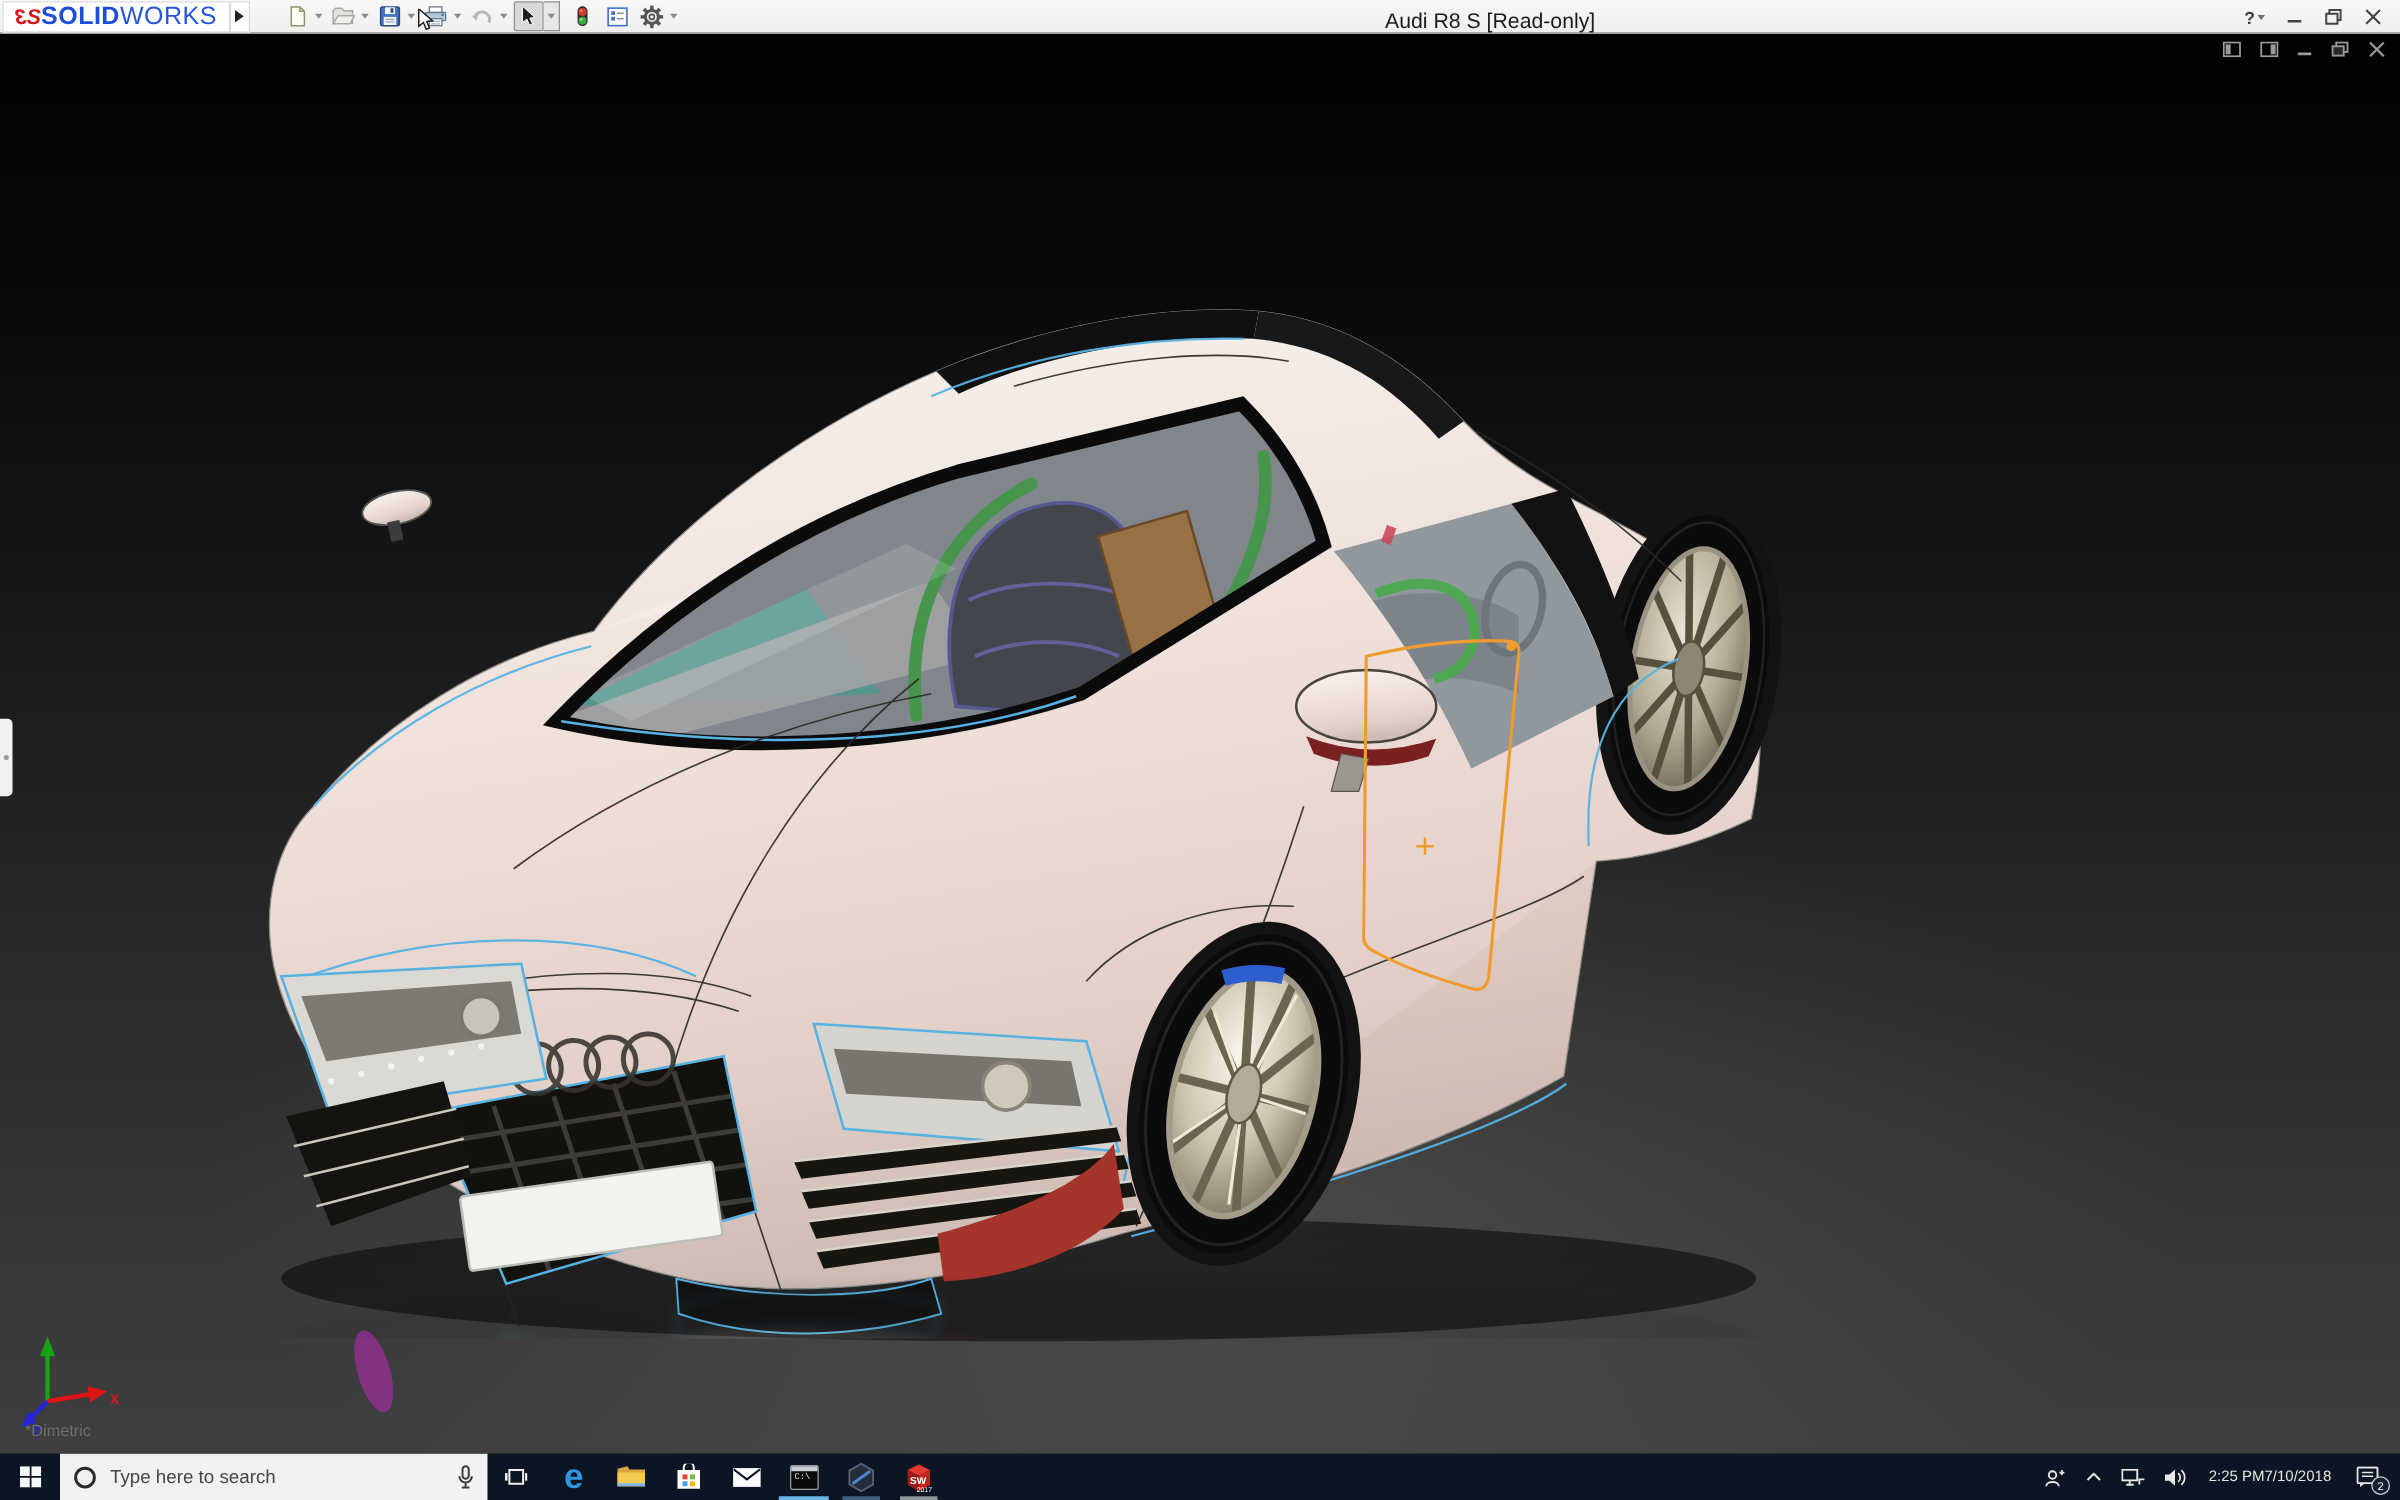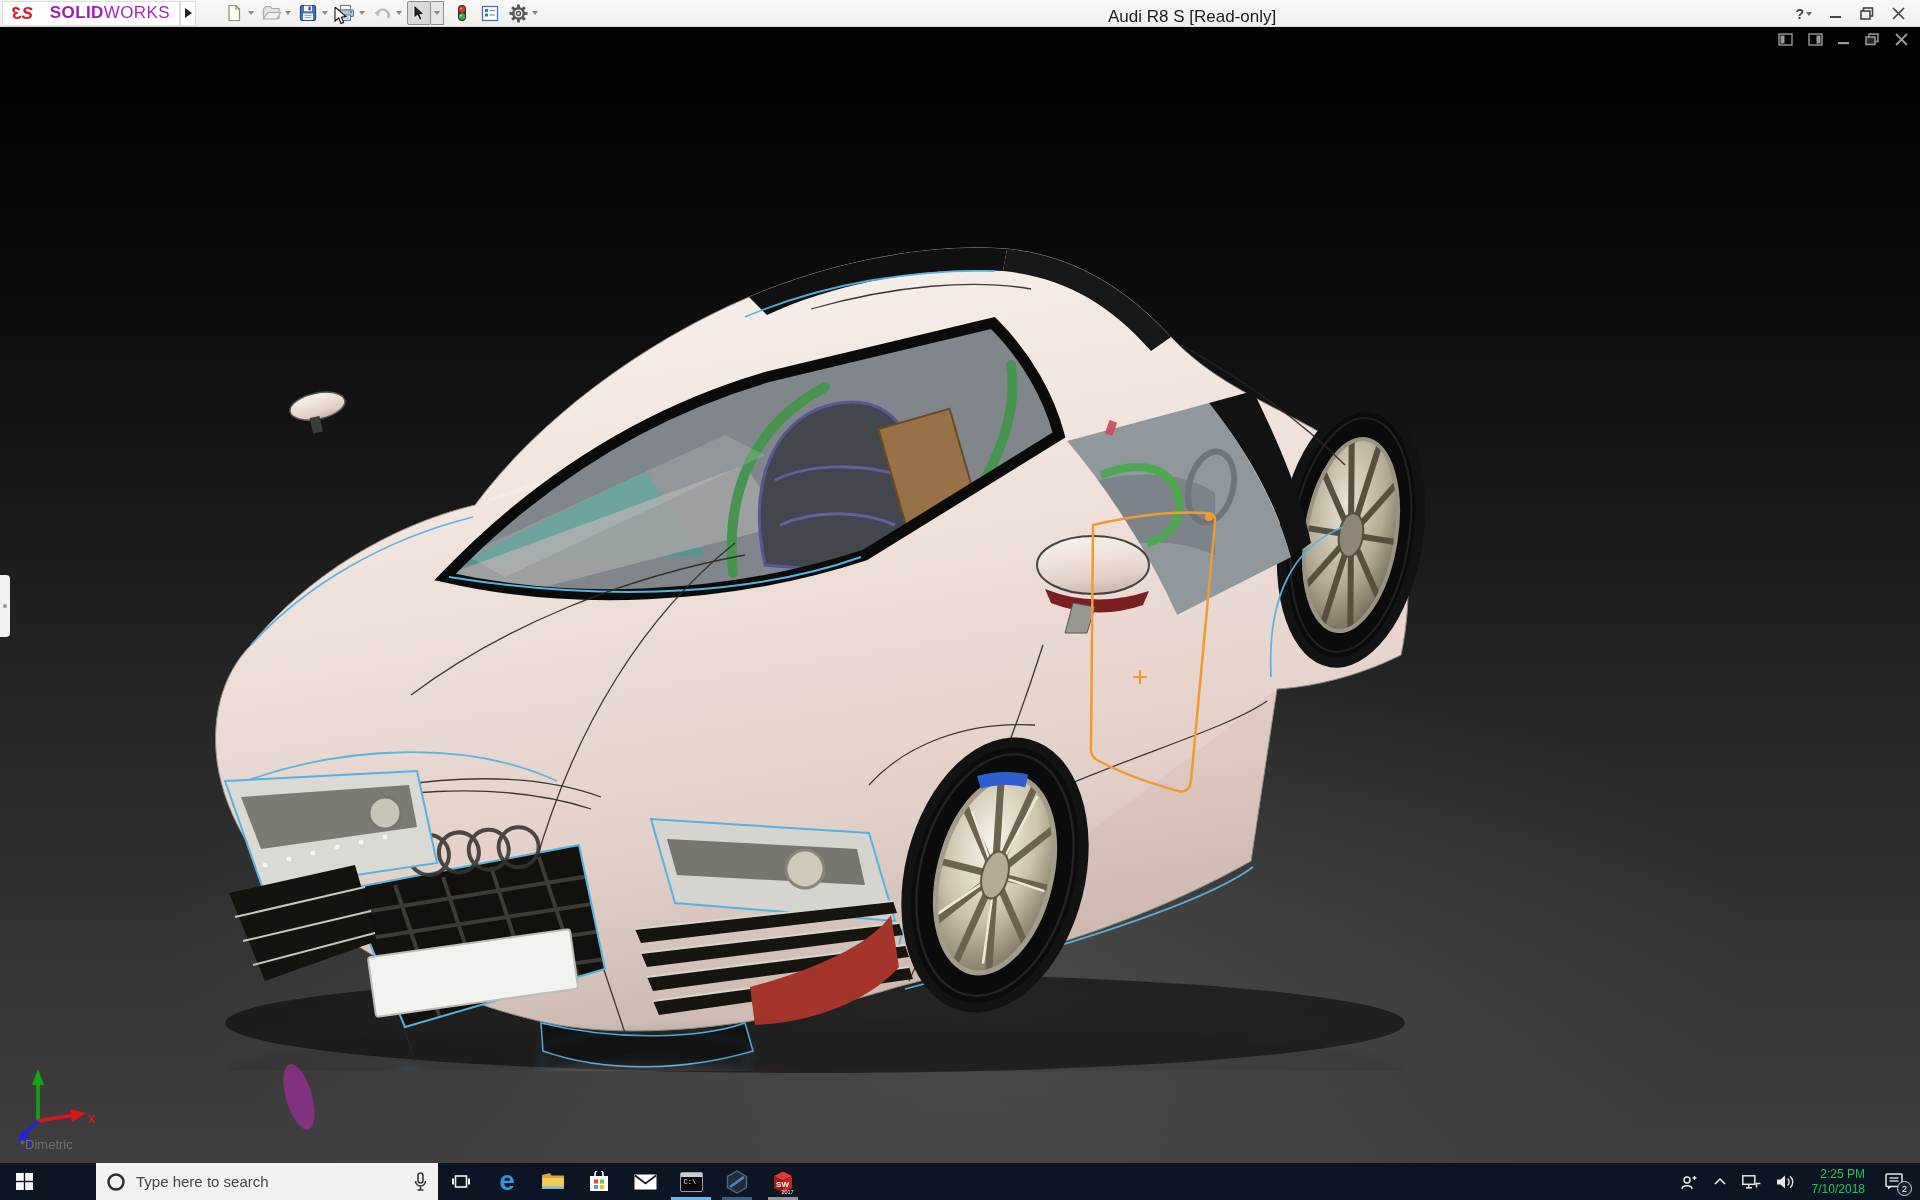--- a/index.html
+++ b/index.html
@@ -7,21 +7,21 @@
               font-family:"Liberation Sans", sans-serif; }
 
   
   .titlebar { position:absolute; top:0; left:0; width:1920px; height:27px;
     background:linear-gradient(#f8f8f8,#efefee); border-bottom:1px solid #d9d9d9;
     display:flex; align-items:center; z-index:30; }
   .logo-box { height:25px; margin-left:2px; background:#fff; border:1px solid #dcdcdc;
     display:flex; align-items:center; padding:0 9px; }
   .logo-mark { color:#d6171d; font-weight:bold; font-style:italic; font-size:17px; line-height:1; }
   .logo-mark .flip { display:inline-block; transform:scaleX(-1); }
-  .logo-word { margin-left:17px; font-size:17px; letter-spacing:.4px; color:#a21caf; }
+  .logo-word { margin-left:0; font-size:20px; letter-spacing:.4px; color:#1d4ed8; }
   .logo-word b { font-weight:bold; }
   .logo-word span.lt { font-weight:normal; opacity:.95; }
   .expand-btn { width:16px; height:25px; border:1px solid #dcdcdc; background:#fff;
     display:flex; align-items:center; justify-content:center; }
   .tri-right { width:0; height:0; border-top:5px solid transparent; border-bottom:5px solid transparent;
     border-left:7px solid #222; }
   .toolbar { display:flex; align-items:center; margin-left:26px; }
   .tbtn { height:24px; min-width:24px; display:flex; align-items:center; justify-content:center; border-radius:2px; }
   .caret { width:0; height:0; border-left:3.5px solid transparent; border-right:3.5px solid transparent;
     border-top:4px solid #8a8a8a; margin:0 5px 0 2px; }
@@ -47,32 +47,32 @@
   .fm-dot { width:4px; height:4px; border-radius:50%; background:#9a9a9a; }
   .car-svg { position:absolute; left:205px; top:198px; }
   .triad { position:absolute; left:16px; top:1038px; }
   .orient-label { position:absolute; left:20px; top:1110px; font-size:13px; font-weight:normal; color:#6f6f6f; }
 
   
   .taskbar { position:absolute; bottom:0; left:0; width:1920px; height:37px; background:#0b1523;
     display:flex; align-items:stretch; z-index:40; }
   .tb-btn { width:46px; display:flex; align-items:center; justify-content:center; position:relative; }
   .tb-btn.start { width:48px; }
-  .searchbox { width:342px; background:#f2f1f0; display:flex; align-items:center; padding:12px 10px;margin-left:48px; }
+  .searchbox { width:342px; background:#f2f1f0; display:flex; align-items:center; padding:12px 10px; }
   .searchbox input { flex:1; border:none; background:transparent; outline:none; font-size:15px; color:#222;
     font-family:"Liberation Sans", sans-serif; margin-left:10px; }
   .searchbox input::placeholder { color:#454545; opacity:1; }
   .underline { position:absolute; bottom:0; left:50%; transform:translateX(-50%); height:3px; }
   .ul-cmd { width:40px; background:#6ab4e8; }
   .ul-hex { width:30px; background:#3f5e7c; }
   .ul-sw  { width:30px; background:#8e959b; }
   .tray { margin-left:auto; display:flex; align-items:center; padding-right:6px; }
   .tray-item { height:37px; display:flex; align-items:center; justify-content:center; padding:0 8px; position:relative; }
-  .clock { display:flex; flex-direction:column; align-items:flex-end; justify-content:center;
-    color:#22c55e; font-size:12px; line-height:1.25; padding:0 9px; }
+  .clock { display:flex; flex-direction:row; align-items:flex-end; justify-content:center;
+    color:#e5e5e5; font-size:12px; line-height:1.25; padding:0 9px; }
   .badge { position:absolute; right:2px; bottom:4px; width:15px; height:15px; border-radius:50%;
     background:#16202e; border:1.5px solid #cfd6dd; color:#fff; font-size:9px; display:flex;
     align-items:center; justify-content:center; }
   .cmd-ico { width:23px; height:20px; background:#0a0a0a; border:1px solid #9aa0a6; border-radius:2px; position:relative; }
   .cmd-ico .bar { position:absolute; top:0; left:0; right:0; height:4px; background:#c9ced3; }
   .cmd-ico .txt { position:absolute; left:3px; top:6px; font-family:"Liberation Mono", monospace;
     font-size:7px; color:#e4e8eb; line-height:1; }
   .edge-e { color:#2f96dd; font-size:28px; font-weight:bold; line-height:1; transform:translateY(-1px); }
 </style>
 </head>

